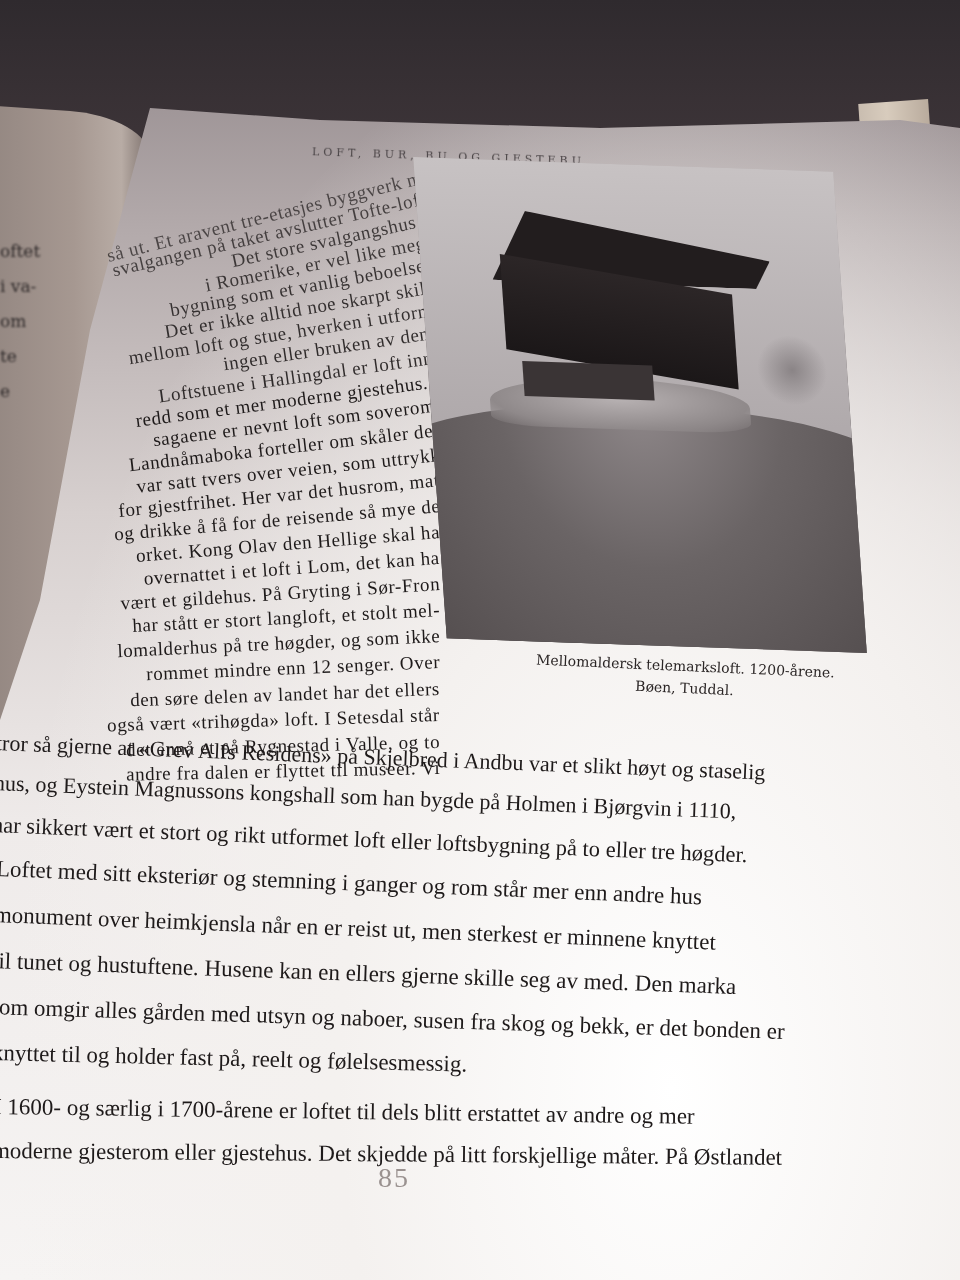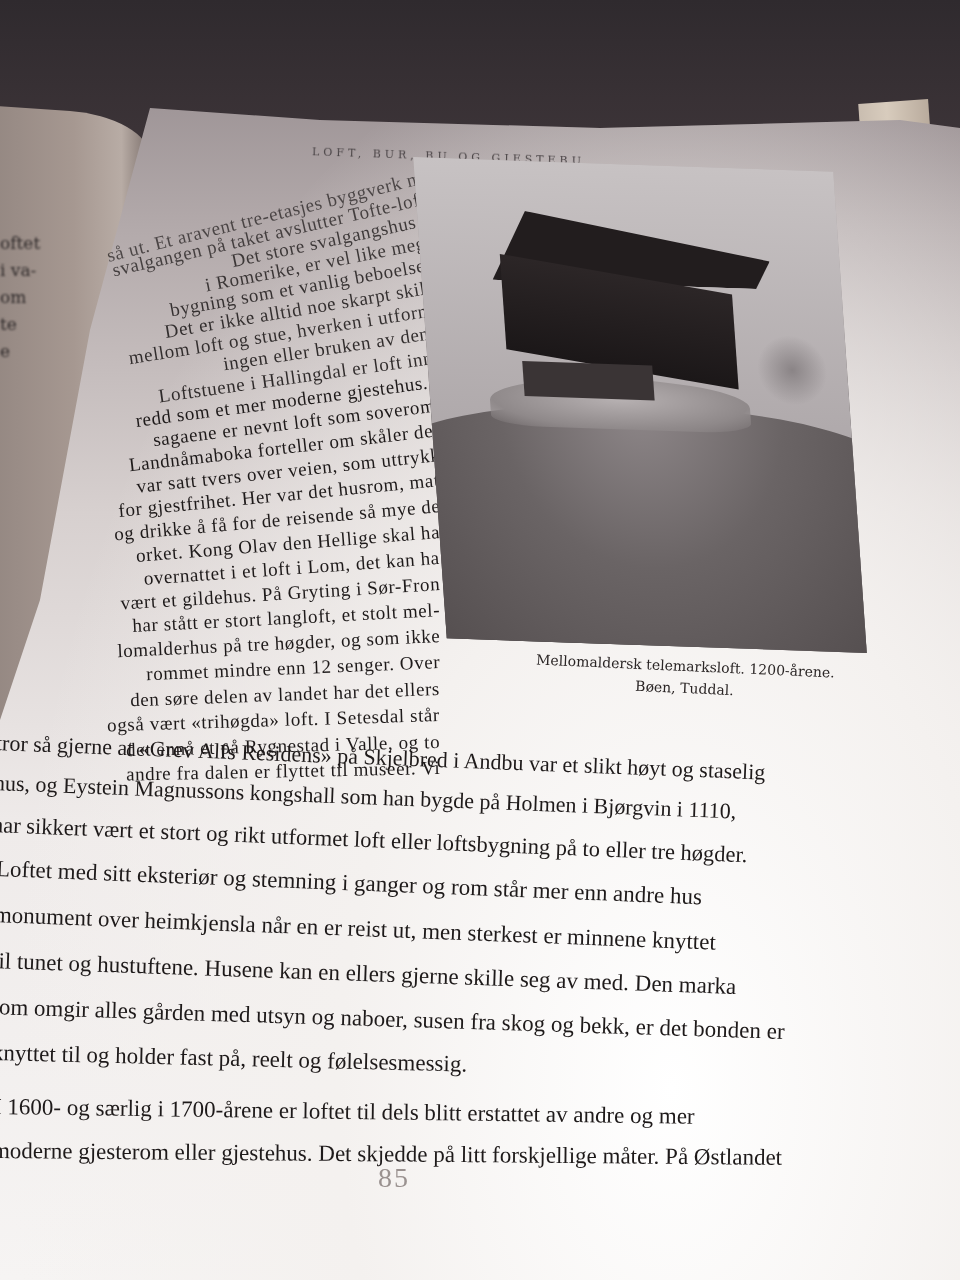--- a/index.html
+++ b/index.html
@@ -32,21 +32,21 @@
       position: absolute;
       left: 0;
       top: 230px;
       width: 40px;
       font-family: "DejaVu Serif", serif;
       font-size: 17px;
       color: #2f2a2a;
       line-height: 27px;
       filter: blur(0.8px);
     }
-    .left-page-snippets div { white-space: nowrap; }
+    .left-page-snippets div { white-space: nowrap; margin-top: 8px; }
     
     .cover-edge {
       position: absolute;
       right: -10px;
       top: 100px;
       width: 70px;
       height: 1200px;
       background: linear-gradient(90deg, #c9bdb0 0%, #d8ccbd 40%, #b9ab9d 100%);
       transform: rotate(-4deg);
     }

